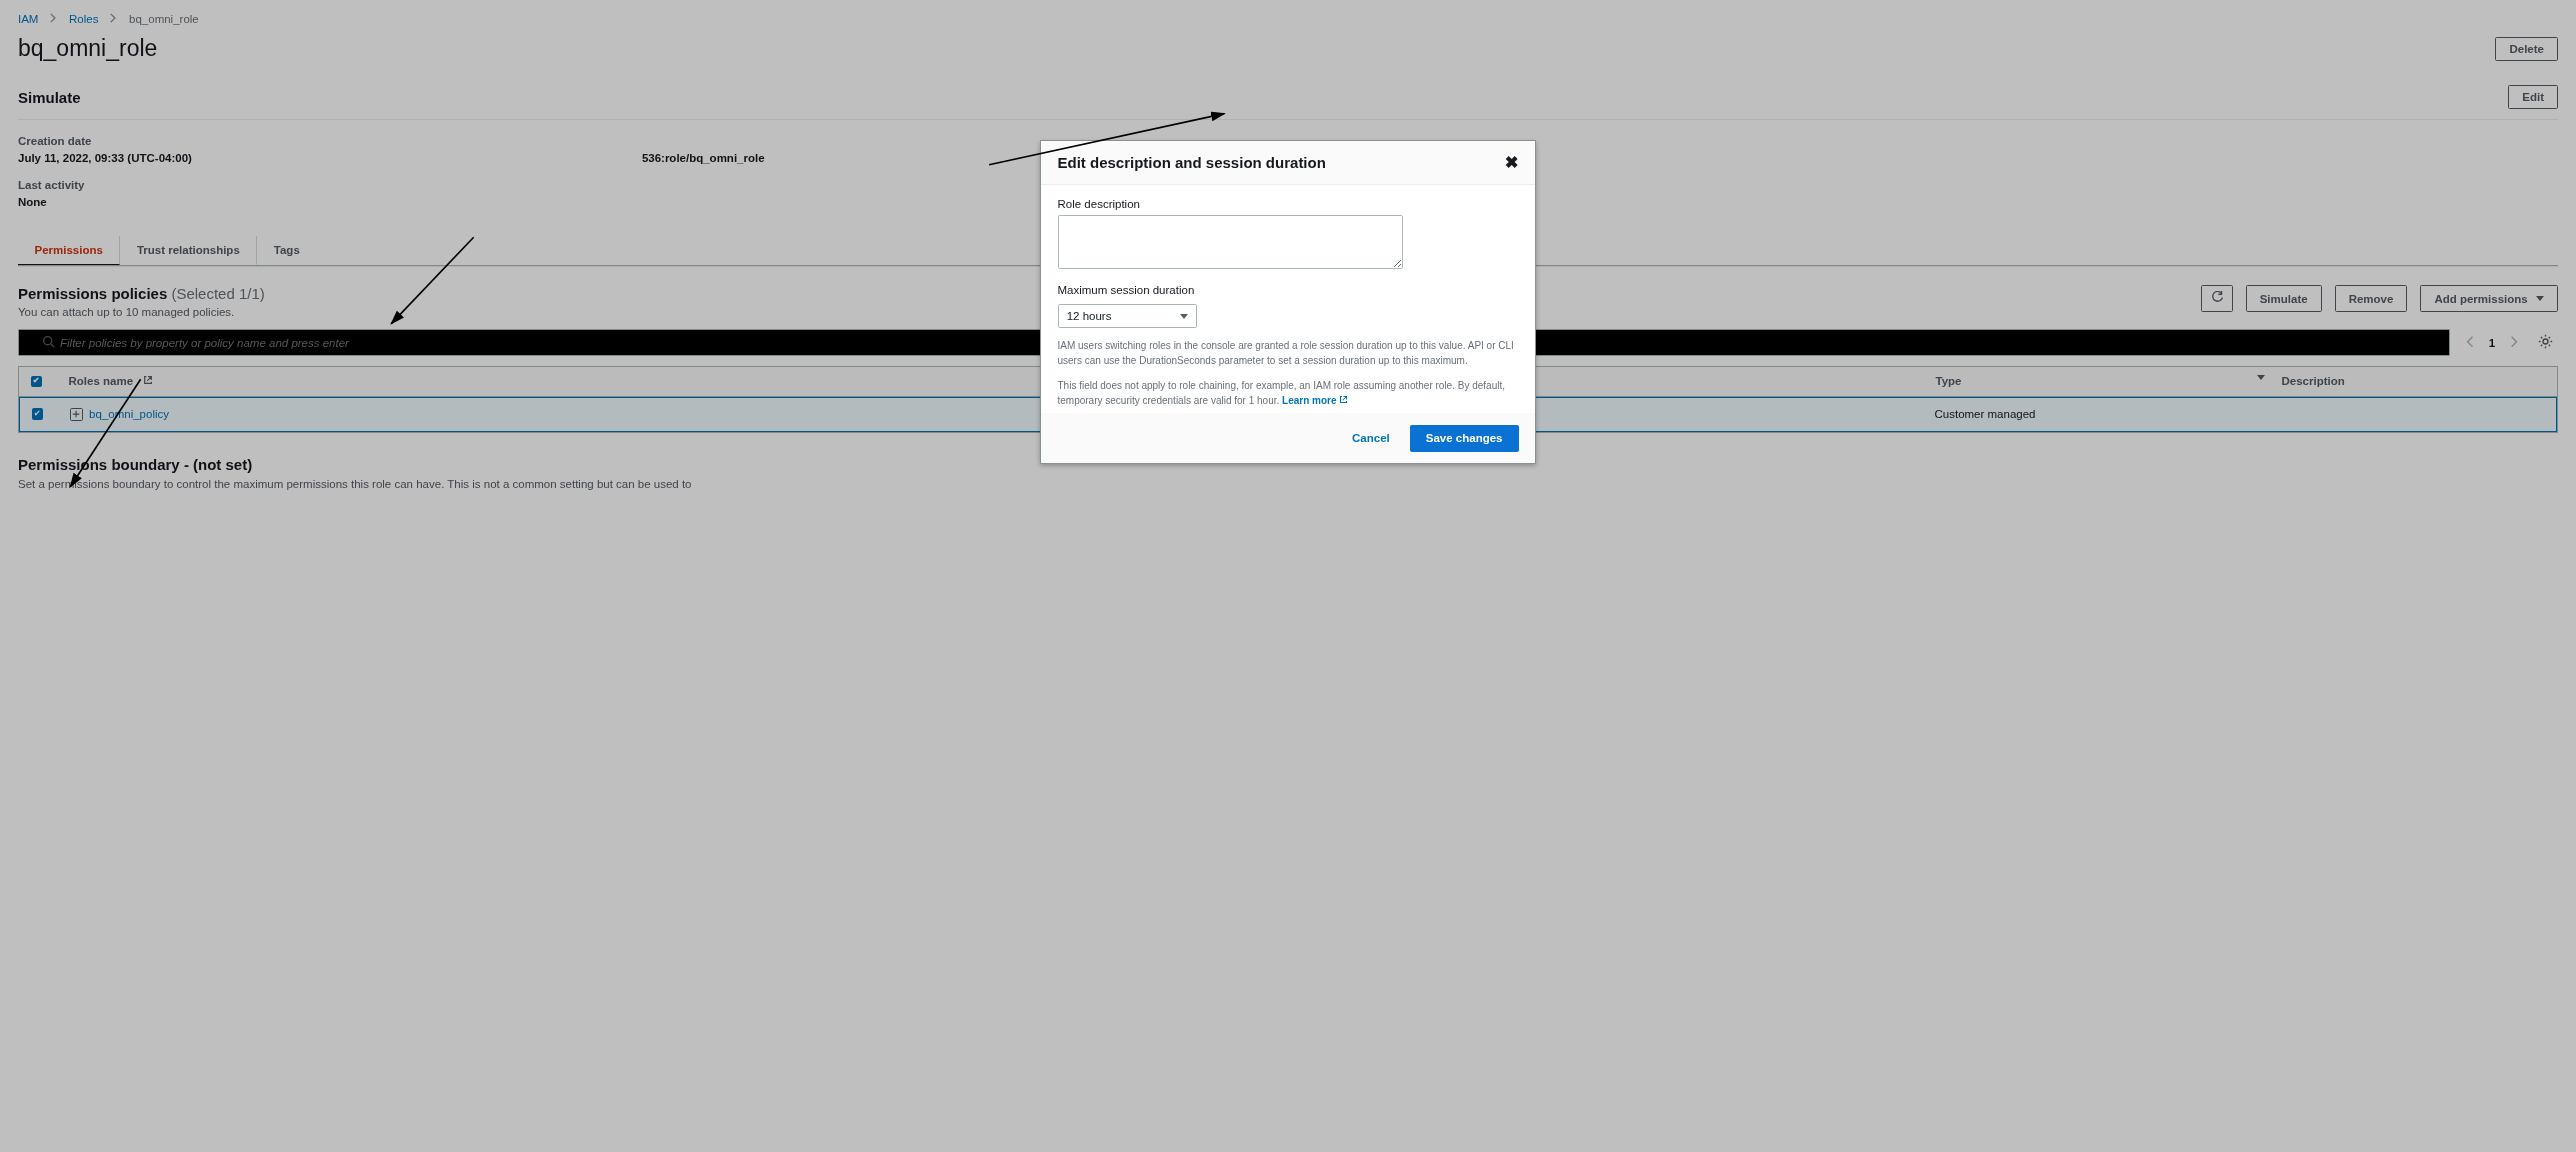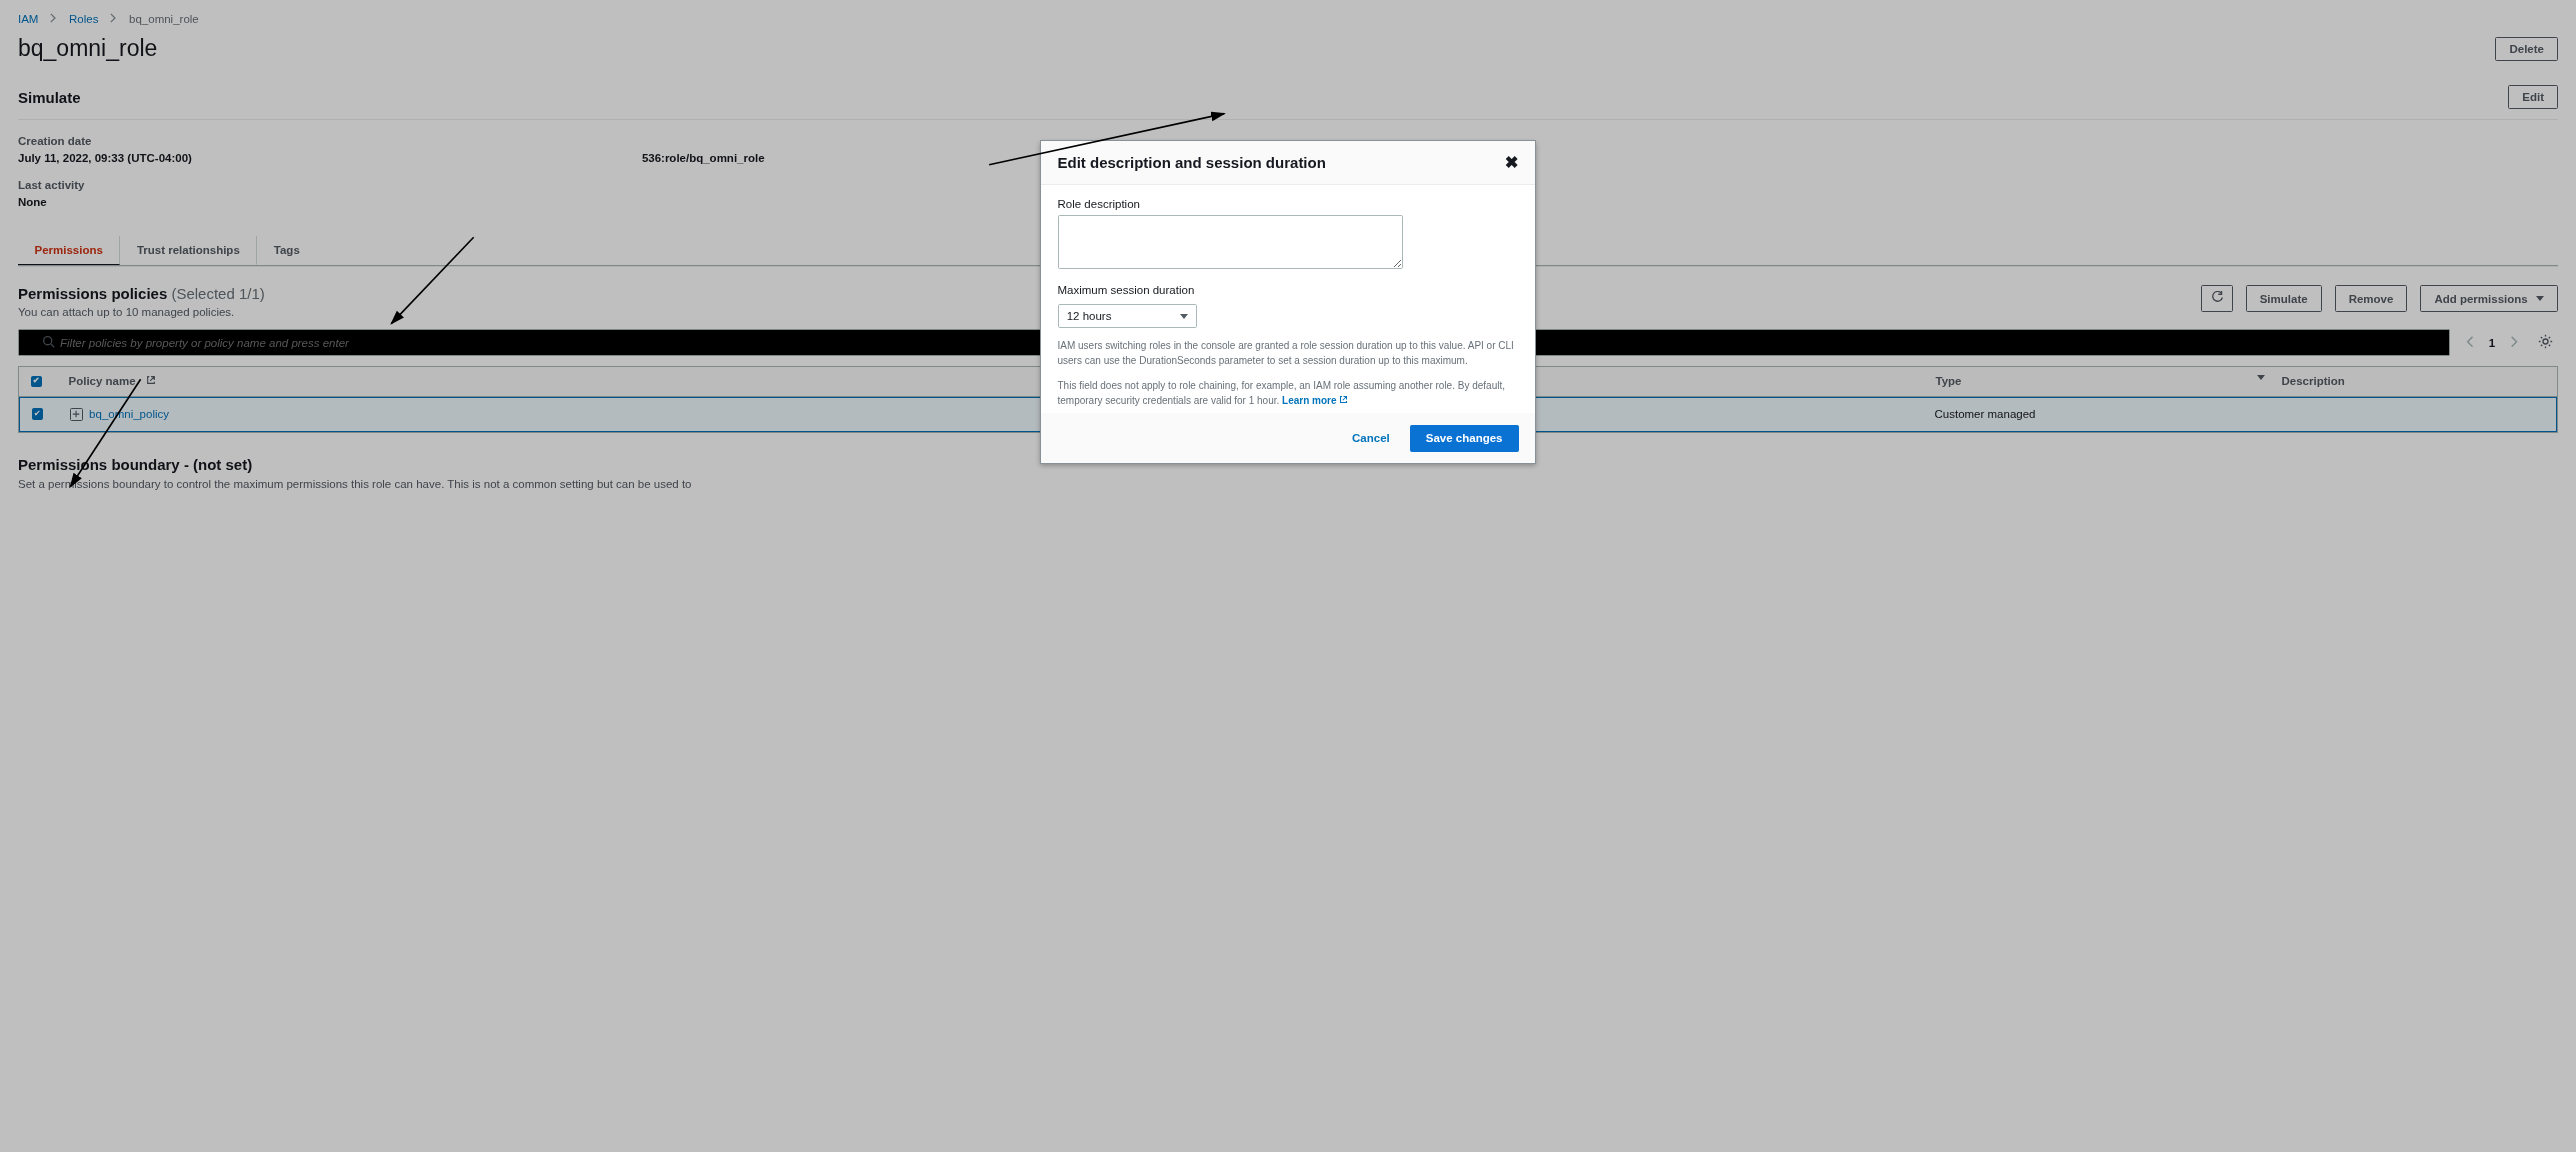--- a/index.html
+++ b/index.html
@@ -198,21 +198,21 @@
       </span>
     </div>
   </div>
 
   <div class="table">
     <div class="thead">
       <div class="col-check">
         <span class="chk checked">✔</span>
       </div>
       <div class="col-name">
-        <span>Policy name</span>
+        <span>Roles name</span>
         <span class="ext-link-icon">
           <svg width="10" height="10" viewBox="0 0 12 12">
               <path d="M4 2 H2 V10 H10 V8 M6 2 H10 V6 M10 2 L5 7" stroke="#545b64" stroke-width="1.4" fill="none"></path>
             </svg>
         </span>
       </div>
       <div class="col-type" style="display:flex;">
         <span>Type</span>
         <span class="sort-caret"></span>
       </div>

